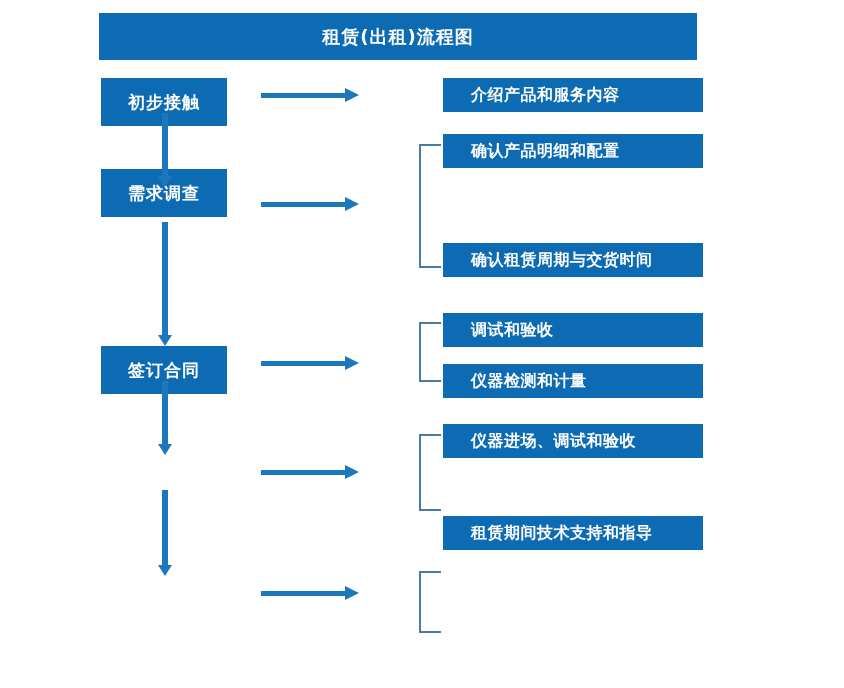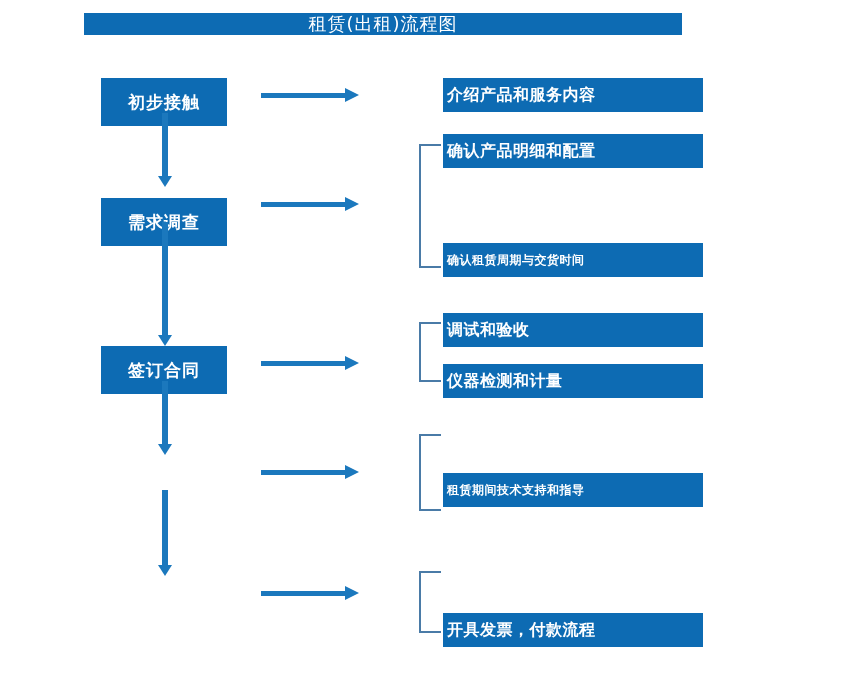--- a/index.html
+++ b/index.html
@@ -16,28 +16,28 @@
   #canvas {
     position: relative;
     width: 844px;
     height: 688px;
     background: #ffffff;
   }
 
   
   .title-bar {
     position: absolute;
-    left: 84px;
+    left: 99px;
     top: 13px;
     width: 598px;
-    height: 22px;
+    height: 47px;
     background: #0d6bb3;
     color: #ffffff;
     font-size: 18px;
-    font-weight: normal;
+    font-weight: bold;
     display: flex;
     align-items: center;
     justify-content: center;
     letter-spacing: 1px;
   }
 
   
   .stage-box {
     position: absolute;
     left: 101px;
@@ -58,27 +58,27 @@
     position: absolute;
     left: 443px;
     width: 260px;
     height: 34px;
     background: #0d6bb3;
     color: #ffffff;
     font-size: 16px;
     font-weight: bold;
     display: flex;
     align-items: center;
-    padding-left: 4px;
+    padding-left: 28px;
     box-sizing: border-box;
     letter-spacing: 0.5px;
   }
   .detail-box.wide {
     width: 260px;
-    font-size: 12px;
+    font-size: 16px;
   }
 
   
   .h-arrow {
     position: absolute;
     left: 261px;
     width: 100px;
     height: 16px;
   }
   .h-arrow .shaft {
@@ -135,30 +135,30 @@
   }
 </style>
 </head>
 <body>
 
 <div id="canvas">
 
   <div class="title-bar">租赁(出租)流程图</div>
 
   <div class="stage-box" style="top:78px">初步接触</div>
-  <div class="stage-box" style="top:198px">需求调查</div>
+  <div class="stage-box" style="top:169px">需求调查</div>
   <div class="stage-box" style="top:346px">签订合同</div>
 
   <div class="detail-box" style="top:78px">介绍产品和服务内容</div>
   <div class="detail-box" style="top:134px">确认产品明细和配置</div>
   <div class="detail-box wide" style="top:243px">确认租赁周期与交货时间</div>
   <div class="detail-box" style="top:313px">调试和验收</div>
   <div class="detail-box" style="top:364px">仪器检测和计量</div>
-  <div class="detail-box wide" style="top:473px">租赁期间技术支持和指导</div>
-  <div class="detail-box" style="top:613px">开具发票，付款流程</div>
+  <div class="detail-box" style="top:424px">仪器进场、调试和验收</div>
+  <div class="detail-box wide" style="top:516px">租赁期间技术支持和指导</div>
 
   <div class="h-arrow" style="top:87px">
     <div class="shaft"></div>
     <div class="head"></div>
   </div>
   <div class="h-arrow" style="top:196px">
     <div class="shaft"></div>
     <div class="head"></div>
   </div>
   <div class="h-arrow" style="top:355px">

